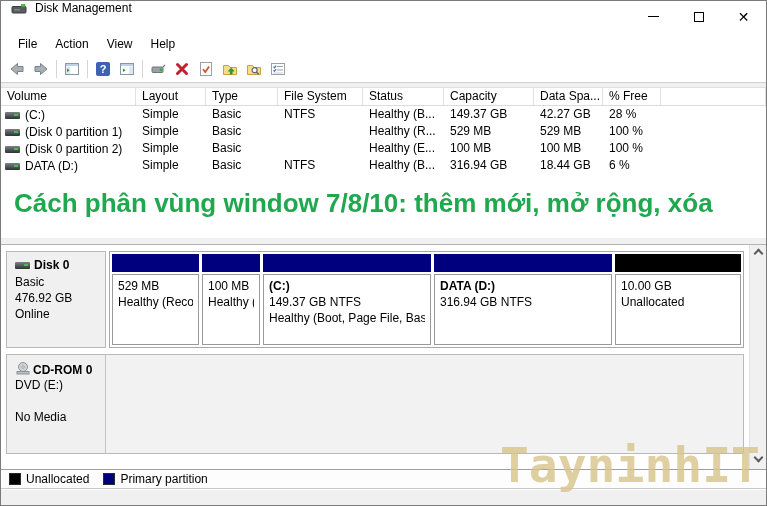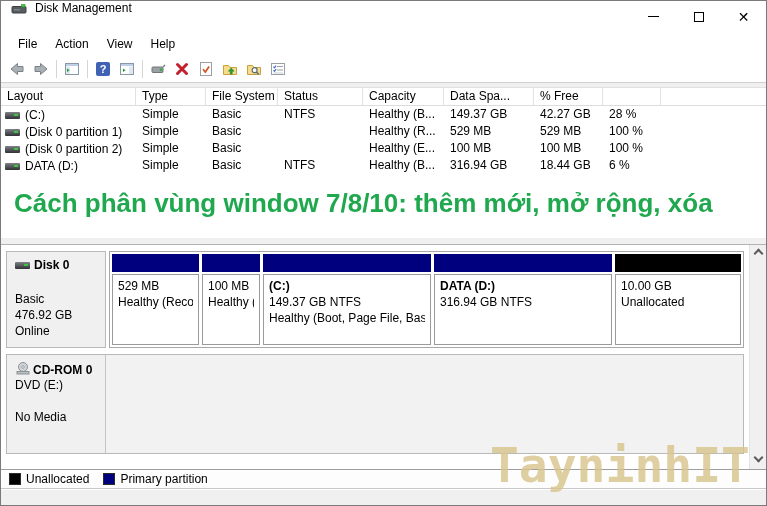--- a/index.html
+++ b/index.html
@@ -51,21 +51,21 @@
   
   .headline-area { height:64px; background:#fff; padding:14px 0 0 13px; flex:0 0 auto; }
   .headline { font-size:26px; font-weight:bold; color:#1fa84e; letter-spacing:0px; white-space:nowrap; }
 
   .splitter { height:7px; background:#f0f0f0; border-top:1px solid #ededed; border-bottom:1px solid #b3b3b3; flex:0 0 auto; }
 
   
   .graph-area { flex:1 1 auto; background:#fff; position:relative; padding:6px 22px 0 5px; overflow:hidden; }
   .disk-row { display:flex; height:97px; margin-bottom:6px; }
   .disk-panel { width:100px; flex:0 0 auto; background:#f0f0f0; border:1px solid #b9b9b9; padding:6px 4px 4px 8px; }
-  .disk-panel .dp-title { display:flex; align-items:center; gap:4px; font-weight:bold; font-size:12px; margin-bottom:19px; }
+  .disk-panel .dp-title { display:flex; align-items:center; gap:4px; font-weight:bold; font-size:12px; margin-bottom:2px; }
   .dp-line { font-size:12px; line-height:16px; }
   .part-strip { flex:1 1 auto; margin-left:3px; background:#fff; border:1px solid #a8a8a8; padding:2px; display:flex; gap:3px; }
   .part-block { display:flex; flex-direction:column; }
   .part-band { height:18px; flex:0 0 auto; }
   .band-primary { background:#00007f; }
   .band-unallocated { background:#000000; }
   .part-body { flex:1 1 auto; margin-top:2px; border:1px solid #9a9a9a; background:#fff; padding:3px 5px; overflow:hidden; }
   .p-line { font-size:12px; line-height:16px; white-space:nowrap; overflow:hidden; }
   .p-title { font-weight:bold; }
 
@@ -86,21 +86,21 @@
                 display:flex; align-items:center; gap:14px; padding-left:8px; flex:0 0 auto; }
   .legend-item { display:flex; align-items:center; gap:5px; font-size:12px; }
   .swatch { width:12px; height:12px; border:1px solid #2a2a2a; }
   .swatch-unallocated { background:#000000; }
   .swatch-primary { background:#00007f; }
 
   .statusbar { flex:1 1 auto; background:#f0f0f0; border-top:1px solid #ffffff; }
 
   
   .watermark {
-    position:absolute; right:16px; bottom:16px;
+    position:absolute; right:6px; bottom:16px;
     font-family:"DejaVu Sans Mono", monospace; font-weight:bold; font-size:48px;
     color:#d8c58e; opacity:0.82; letter-spacing:0px; pointer-events:none; z-index:5; line-height:1;
   }
 </style>
 </head>
 <body>
 
 <div class="window">
 
   <div class="titlebar">
@@ -206,20 +206,21 @@
         <line x1="7" y1="9" x2="13" y2="9" stroke="#9aa0a4"></line>
         <line x1="3.5" y1="12" x2="13" y2="12" stroke="#c9ced2"></line>
       </svg>
     </div>
   </div>
 
   <div class="spacer-strip"></div>
 
   <div class="vol-table">
     <div class="vt-header">
+      <div class="hcell">Volume</div>
       <div class="hcell">Layout</div>
       <div class="hcell">Type</div>
       <div class="hcell">File System</div>
       <div class="hcell">Status</div>
       <div class="hcell">Capacity</div>
       <div class="hcell">Data Spa...</div>
       <div class="hcell">% Free</div>
       <div class="hcell"></div>
     </div>
 

